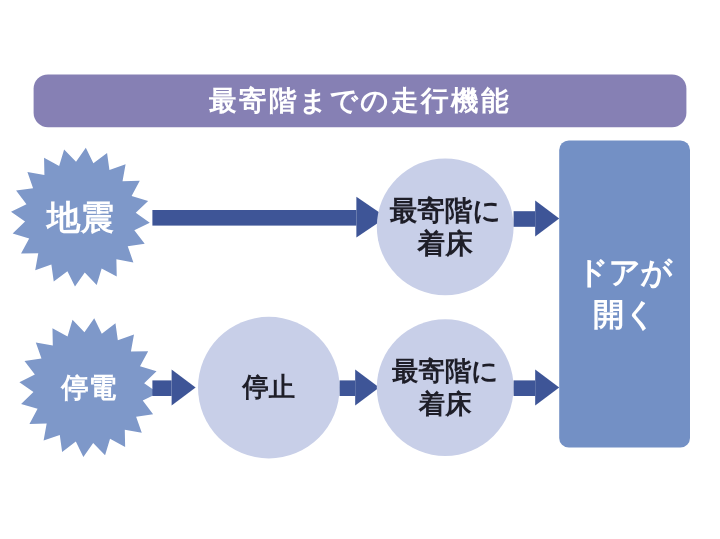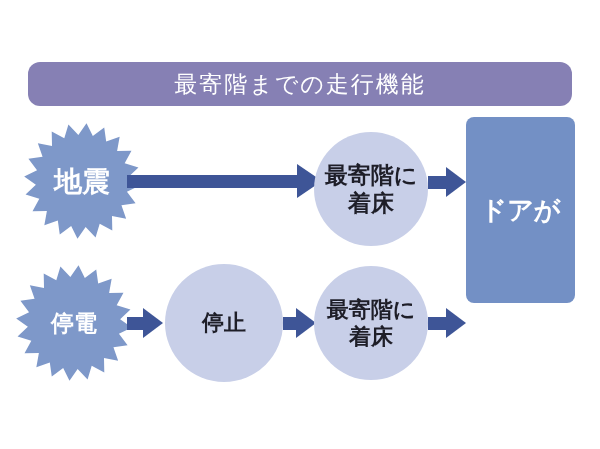--- a/index.html
+++ b/index.html
@@ -7,46 +7,46 @@
     position:relative;width:600px;height:449px;background:#ffffff;overflow:hidden;
     font-family:"Liberation Sans","DejaVu Sans",sans-serif;
   }
   
   .title-bar{
     position:absolute;left:28px;top:62px;width:544px;height:44px;
     background:#8680b4;border-radius:12px;
     display:flex;align-items:center;justify-content:center;
   }
   .title-bar span{
-    color:#ffffff;font-weight:normal;font-size:23px;letter-spacing:2px;
+    color:#ffffff;font-weight:bold;font-size:23px;letter-spacing:2px;
   }
   
   .burst{position:absolute;width:118px;height:118px;}
   .burst svg{position:absolute;left:0;top:0;width:100%;height:100%;}
   .burst .label{
     position:absolute;inset:0;display:flex;flex-direction:column;
     align-items:center;justify-content:center;
     color:#ffffff;font-weight:bold;font-size:28px;line-height:33px;text-align:center;
   }
-  .burst-eq{left:23px;top:122px;}
+  .burst-eq{left:8px;top:122px;}
   .burst-pw{left:15px;top:264px;}
   .burst-pw .label{font-size:23px;}
   
   .circle{
     position:absolute;border-radius:50%;background:#c8cfe8;
     display:flex;flex-direction:column;align-items:center;justify-content:center;
     color:#1e1e28;font-weight:bold;font-size:22px;line-height:28px;text-align:center;
   }
   .circle-landing{left:314px;top:132px;width:114px;height:114px;font-size:23px;}
   .circle-stop{left:165px;top:264px;width:118px;height:118px;}
   .circle-stop .small{font-size:19px;}
   .circle-restart{left:314px;top:266px;width:114px;height:114px;line-height:27px;}
   
   .result-box{
-    position:absolute;left:466px;top:117px;width:109px;height:186px;
+    position:absolute;left:466px;top:117px;width:109px;height:256px;
     background:#7390c5;border-radius:8px;
     display:flex;flex-direction:column;align-items:center;justify-content:center;
     color:#ffffff;font-weight:bold;font-size:26px;line-height:35px;text-align:center;
   }
   
   .arrow{position:absolute;display:flex;align-items:center;}
   .arrow .shaft{flex:1;height:13px;background:#3e5597;}
   .arrow .head{
     width:0;height:0;
     border-left:20px solid #3e5597;
@@ -122,15 +122,16 @@
     <span class="line">着床</span>
   </div>
 
   <div class="arrow arrow-restart-door">
     <div class="shaft"></div>
     <div class="head"></div>
   </div>
 
   <div class="result-box">
     <span class="line">ドアが</span>
+    <span class="line">開く</span>
   </div>
 
 </div>
 
 </body></html>

